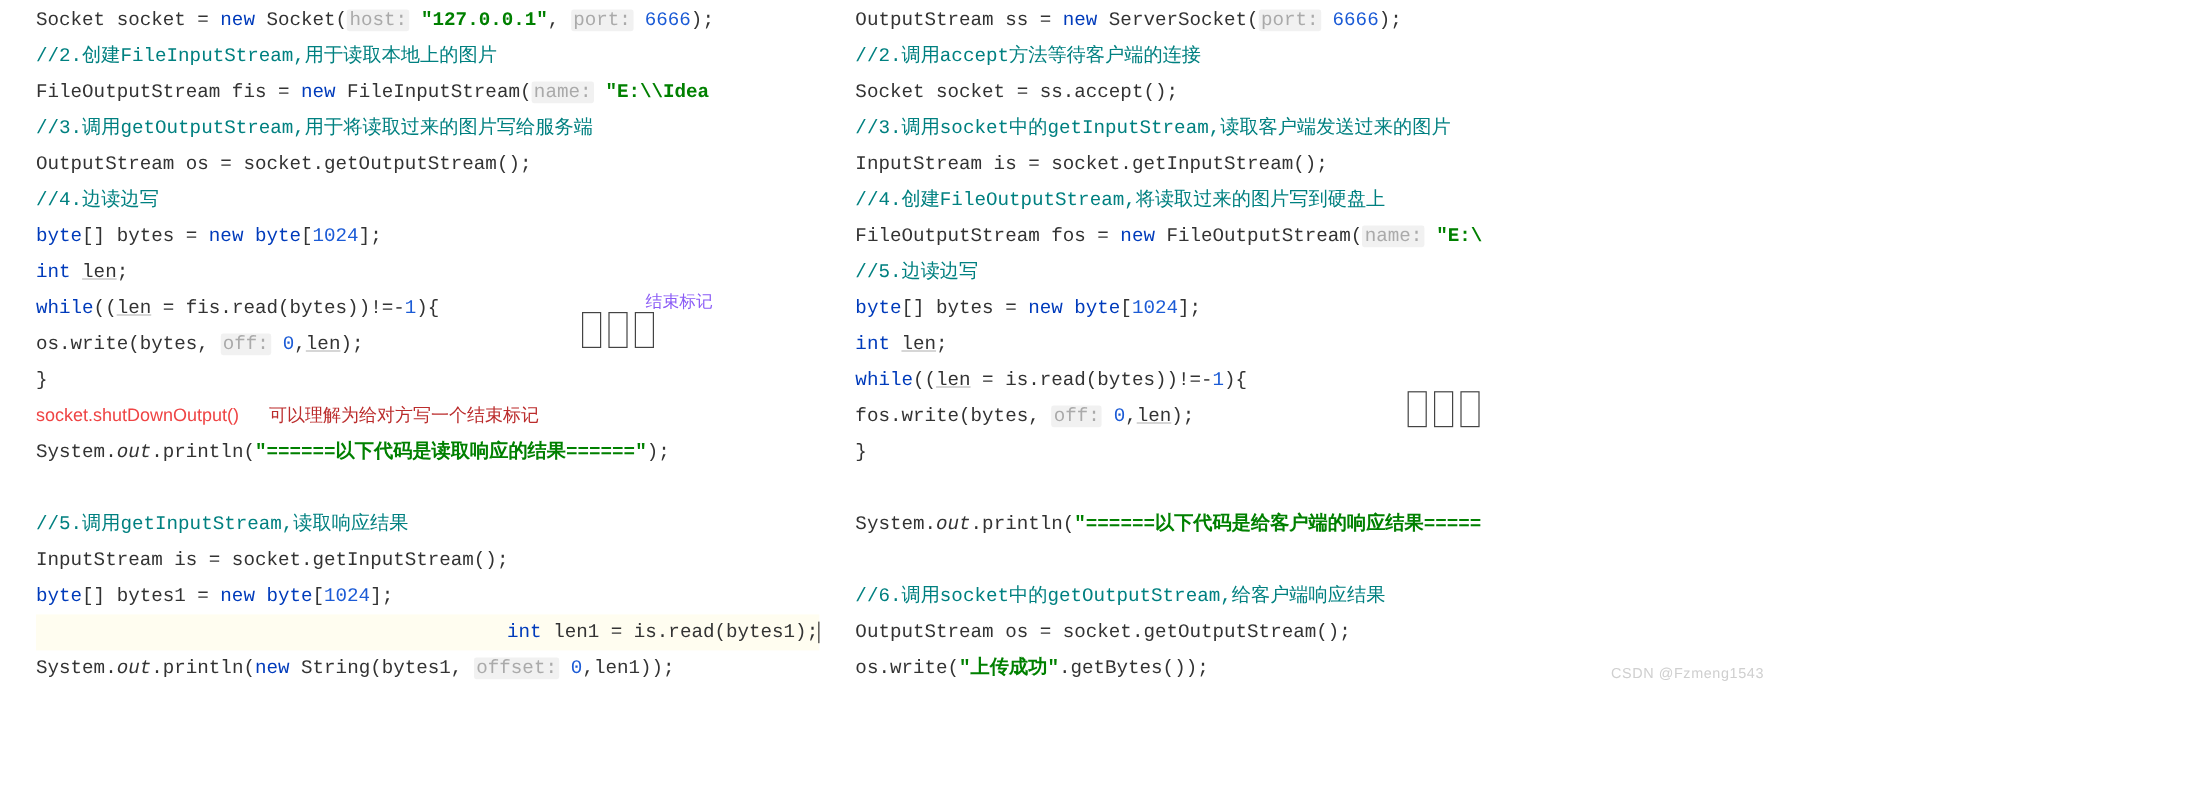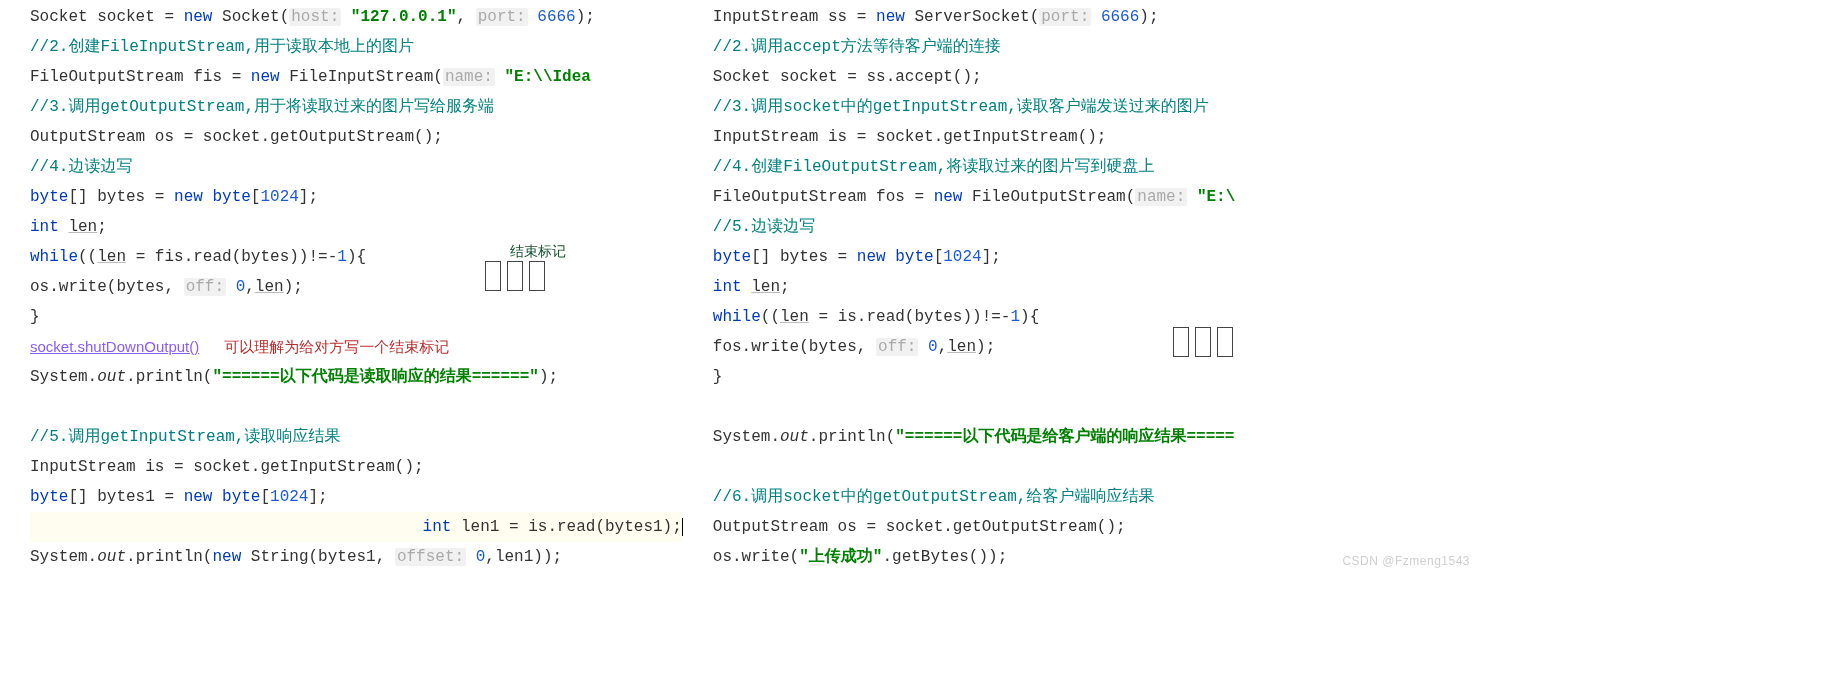--- a/index.html
+++ b/index.html
@@ -21,29 +21,29 @@
     box-sizing: border-box;
     overflow: hidden;
     white-space: nowrap;
   }
   .col-left { width: 830px; }
   .col-right { width: 980px; }
   .line { height: 30px; }
   .kw { color: #003bbb; }            
   .cmt { color: #008080; }           
   .cmt2 { color: #bb2c2c; }          
-  .red { color: #8b5cf6; text-decoration: underline; }           
+  .red { color: #ef4444; }           
   .str { color: #008000; font-weight: bold; }  
   .num { color: #1b5bd6; }           
   .hint { color: #aaaaaa; background:#f1f1f1; padding:0 2px; border-radius:2px; }
   .italic { font-style: italic; }
   .ulv { text-decoration: underline; text-decoration-color:#bbb; }   
   .highlighted { background:#fffdf0; display:block; width:100%;text-align:right; }
   .marker { position: absolute; font-family: sans-serif; }
-  .marker-label { font-size:14px; color:#14532d; }
+  .marker-label { font-size:14px; color:#8b5cf6;margin-left:28px; }
   .boxes { display:inline-flex; gap:6px; vertical-align: middle;}
   .boxes span { display:inline-block; width:14px; height:28px; border:1px solid #444; }
   .group-rel { position: relative; }
   .cursor { border-left:1px solid #000; display:inline-block; height:18px; vertical-align:middle;}
   .watermark {
     position: absolute;
     right: 18px;
     bottom: 6px;
     font-size: 12px;
     color: #cfcfcf;
@@ -113,21 +113,21 @@
     <div class="line highlighted">
       <span class="kw">int</span><span> len1 = is.read(bytes1);</span><span class="cursor"></span>
     </div>
     <div class="line">
       <span>System.</span><span class="italic">out</span><span>.println(</span><span class="kw">new</span><span> String(bytes1, </span><span class="hint">offset:</span><span class="num"> 0</span><span>,len1));</span>
     </div>
   </div>
 
   <div class="col col-right group-rel">
     <div class="line">
-      <span>InputStream ss = </span><span class="kw">new</span><span> ServerSocket(</span><span class="hint">port:</span><span class="num"> 6666</span><span>);</span>
+      <span>OutputStream ss = </span><span class="kw">new</span><span> ServerSocket(</span><span class="hint">port:</span><span class="num"> 6666</span><span>);</span>
     </div>
     <div class="line cmt">//2.调用accept方法等待客户端的连接</div>
     <div class="line">Socket socket = ss.accept();</div>
     <div class="line cmt">//3.调用socket中的getInputStream,读取客户端发送过来的图片</div>
     <div class="line">InputStream is = socket.getInputStream();</div>
     <div class="line cmt">//4.创建FileOutputStream,将读取过来的图片写到硬盘上</div>
     <div class="line">
       <span>FileOutputStream fos = </span><span class="kw">new</span><span> FileOutputStream(</span><span class="hint">name:</span><span class="str"> "E:\</span>
     </div>
     <div class="line cmt">//5.边读边写</div>

